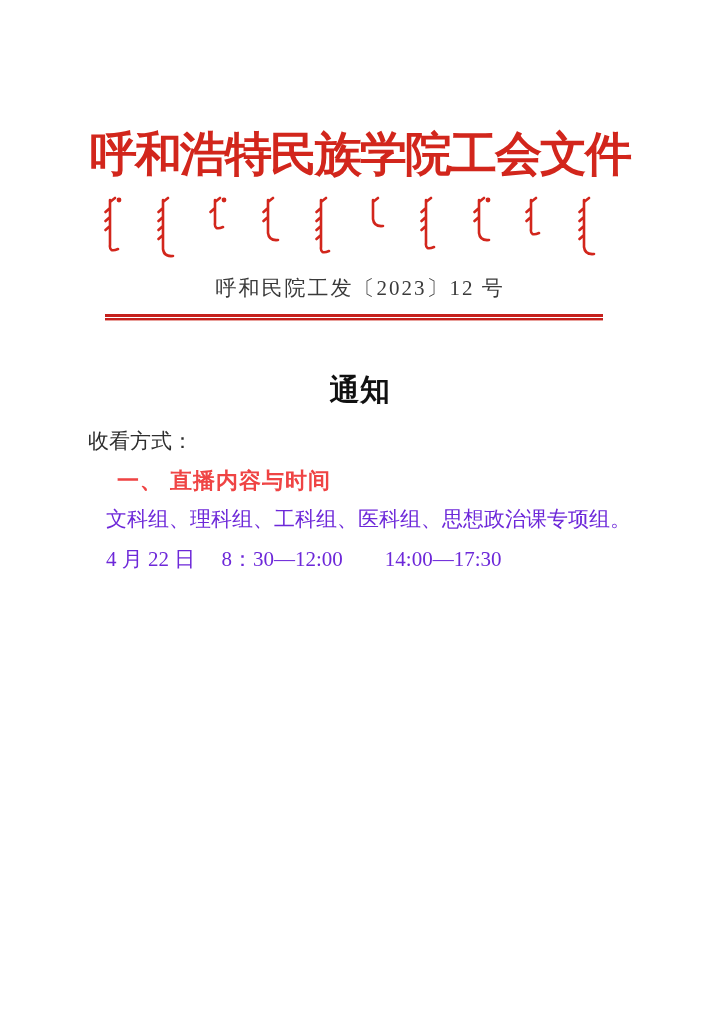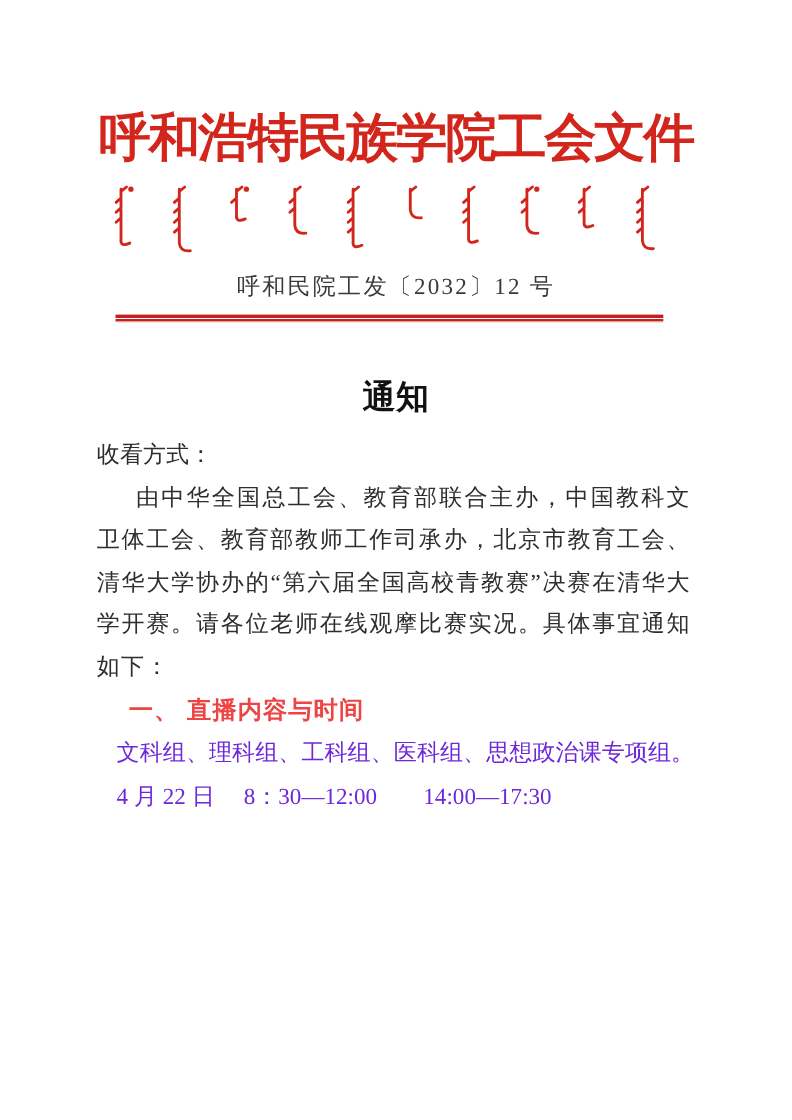--- a/index.html
+++ b/index.html
@@ -15,20 +15,21 @@
   }
   .org-title {
     padding-top:94px;
     text-align:center;
     color:#d2261c;
     font-weight:bold;
     font-size:47px;
     line-height:64px;
     letter-spacing:-2px;
     white-space:nowrap;
+    margin-top:28px;
   }
   .mongolian-row {
     margin:10px 122px 0 104px;
     height:70px;
     display:flex;
     justify-content:space-between;
     align-items:flex-start;
   }
   .doc-number {
     margin-top:8px;
@@ -124,30 +125,29 @@
         <circle cx="15" cy="4" r="2.4" fill="#d2261c"></circle>
       </svg>
       <svg width="20" height="70" viewBox="0 0 20 70">
         <path d="M11 2 L6 6 M6 4 L6 33 M6 12 L1.5 16 M6 21 L1.5 25 M6 33 Q5 41 14 37" fill="none" stroke="#d2261c" stroke-width="2.6" stroke-linecap="round" stroke-linejoin="round"></path>
       </svg>
       <svg width="20" height="70" viewBox="0 0 20 70">
         <path d="M11 2 L6 6 M6 4 L6 51 M6 12 L1.5 16 M6 21 L1.5 25 M6 30 L1.5 34 M6 39 L1.5 43 M6 51 Q7 59 16 58" fill="none" stroke="#d2261c" stroke-width="2.6" stroke-linecap="round" stroke-linejoin="round"></path>
       </svg>
     </div>
 
-  <div class="doc-number">呼和民院工发〔2032〕12 号</div>
+  <div class="doc-number">呼和民院工发〔2023〕12 号</div>
 
   <div class="red-rule"></div>
 
   <h2 class="notice-title">
     <br>
     <span>通知</span>
   </h2>
 
   <div class="body-block">
     <p class="body-line">收看方式：</p>
-    <p class="body-para">由中华全国总工会、教育部联合主办，中国教科文卫体工会、教育部教师工作司承办，北京市教育工会、清华大学协办的“第六届全国高校青教赛”决赛在清华大学开赛。请各位老师在线观摩比赛实况。具体事宜通知如下：</p>
     <p class="section-heading">一、 直播内容与时间</p>
     <p class="list-line">文科组、理科组、工科组、医科组、思想政治课专项组。</p>
     <p class="list-line">4 月 22 日　 8：30—12:00　　14:00—17:30</p>
   </div>
 
 </div>
 
 </body></html>

